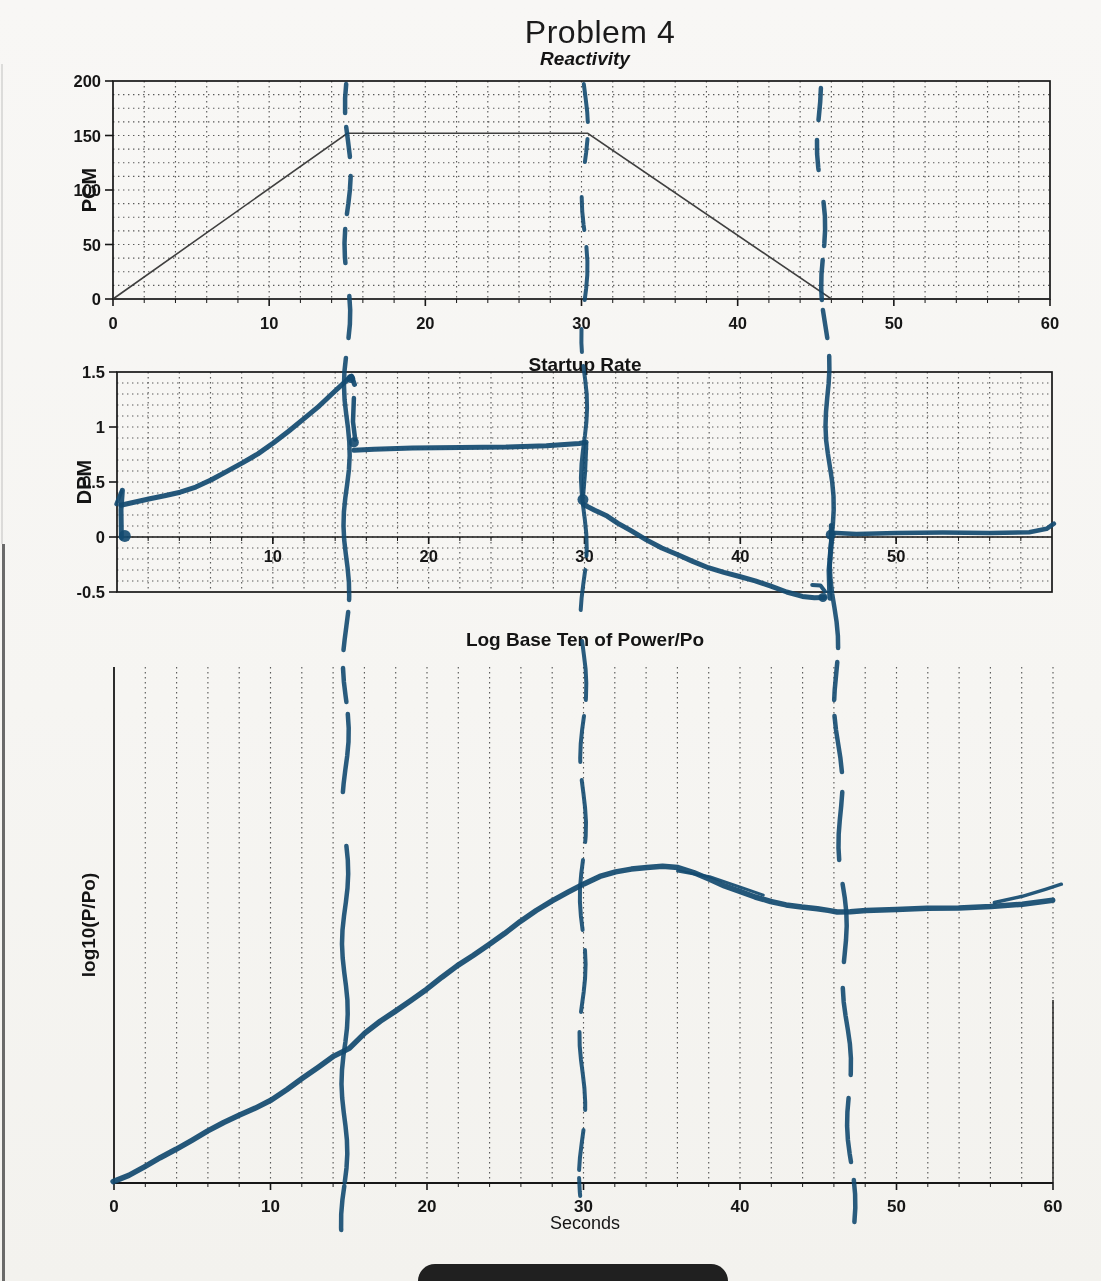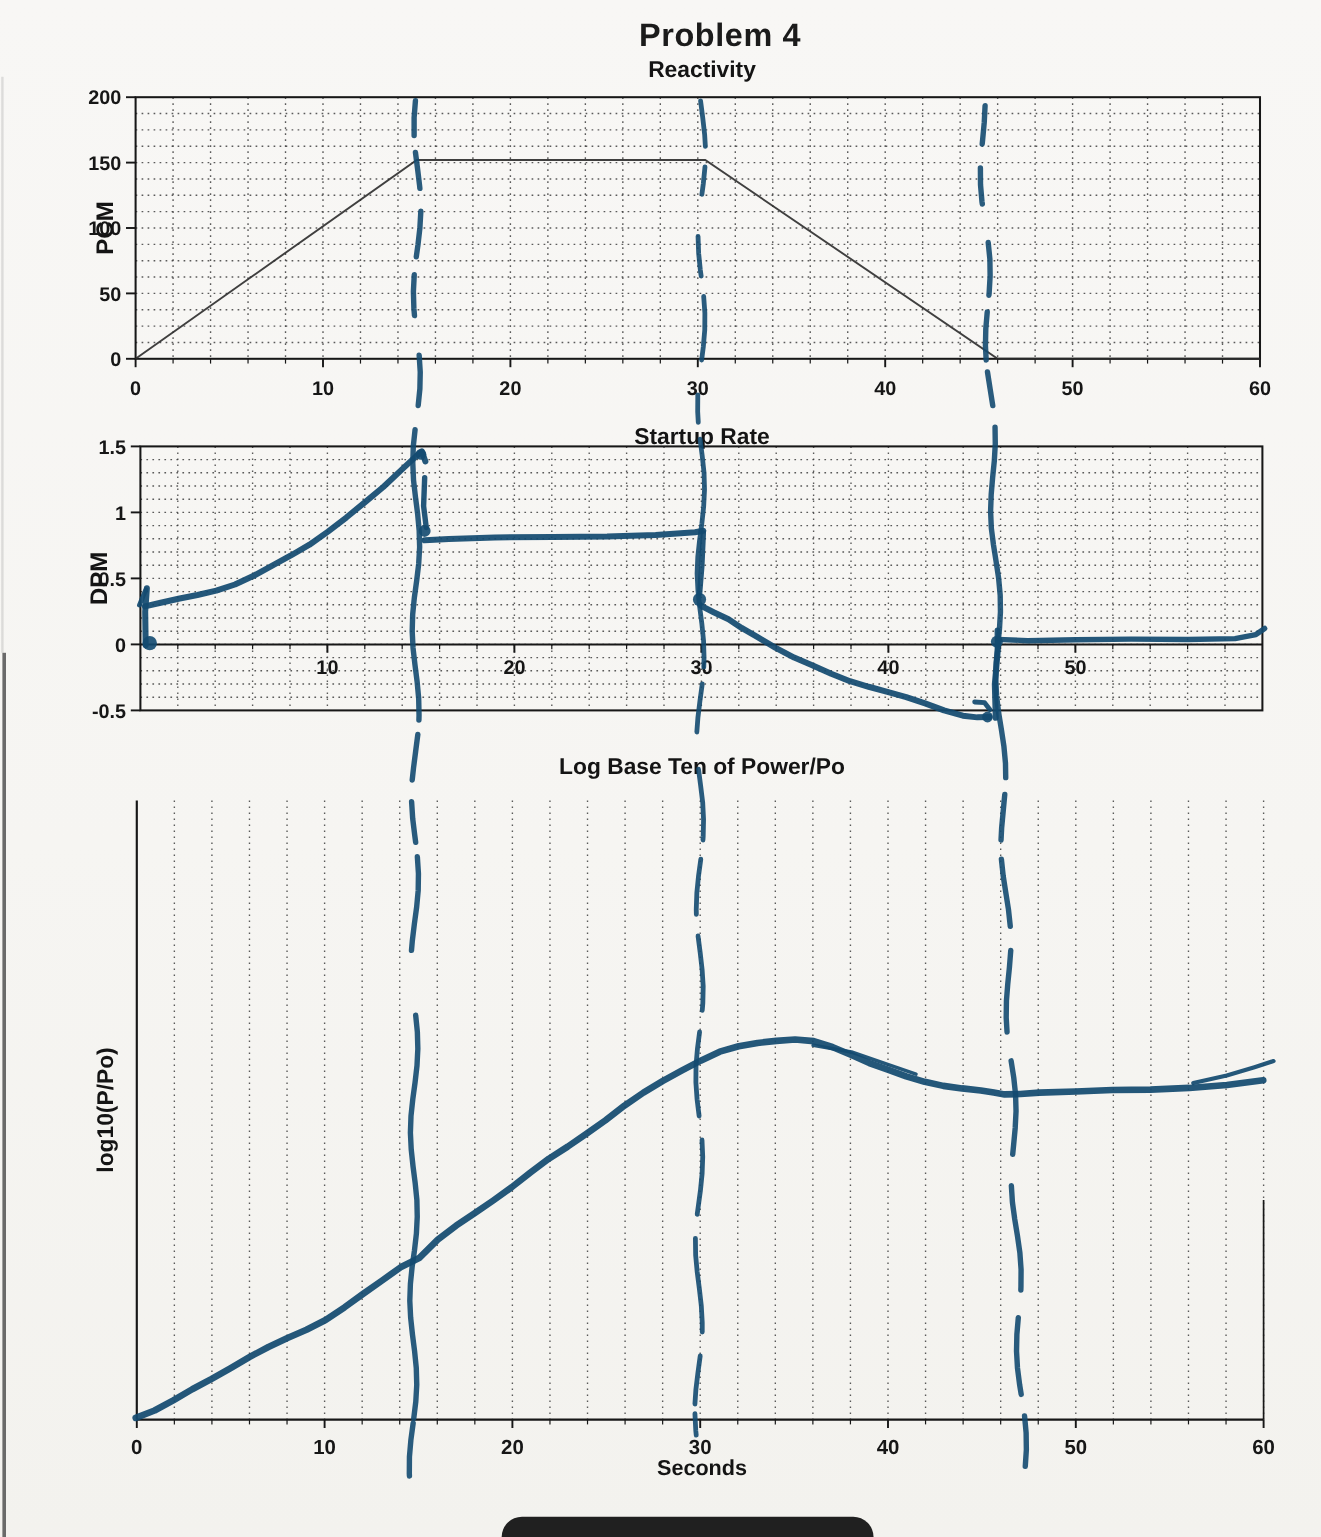--- a/index.html
+++ b/index.html
@@ -4,37 +4,37 @@
 <style>
   html,body{margin:0;padding:0;}
   body{
     width:1101px;height:1281px;position:relative;overflow:hidden;
     background:linear-gradient(180deg,#f8f7f5 0%,#f6f5f2 55%,#f3f2ee 100%);
     font-family:"Liberation Sans", sans-serif;
     -webkit-font-smoothing:antialiased;
   }
   .abs{position:absolute;}
   .ctext{transform:translateX(-50%);white-space:nowrap;color:#171717;}
-  .page-title{font-size:27px;font-weight:700;letter-spacing:.5px;color:#1b1b1b;text-align:center;}
+  .page-title{font-size:32px;font-weight:400;letter-spacing:.5px;color:#1b1b1b;text-align:center;}
   .chart-title{font-size:19px;font-weight:700;color:#141414;}
   .ylab{font-weight:700;color:#141414;transform:translate(-50%,-50%) rotate(-90deg);white-space:nowrap;}
-  .xlab{font-size:18px;font-weight:700;color:#141414;}
+  .xlab{font-size:18px;font-weight:400;color:#141414;}
   #scan-svg{position:absolute;left:0;top:0;}
   .sticker{background:#202020;border-radius:26px 26px 0 0;}
   .edge-dark{background:#474747;opacity:.8;}
   .edge-light{background:#a9a9a9;opacity:.35;}
 </style>
 </head>
 <body>
 
 <div class="abs edge-light" style="left:1px;top:64px;width:2px;height:480px;"></div>
 <div class="abs edge-dark" style="left:2px;top:544px;width:2.5px;height:737px;"></div>
 
 <div class="abs ctext page-title" style="left:600px;top:14px;">Problem 4</div>
-<div class="abs ctext chart-title" style="left:585px;top:48px;">Reactivity</div>
+<div class="abs ctext chart-title" style="left:585px;top:48px;font-style:italic;">Reactivity</div>
 <div class="abs ctext chart-title" style="left:585px;top:338px;margin-top:16px;">Startup Rate</div>
 <div class="abs ctext chart-title" style="left:585px;top:629px;">Log Base Ten of Power/Po</div>
 
 <div class="abs ylab" style="left:89px;top:190px;font-size:20px;">PCM</div>
 <div class="abs ylab" style="left:84px;top:482px;font-size:20px;">DPM</div>
 <div class="abs ylab" style="left:89px;top:925px;font-size:19px;">log10(P/Po)</div>
 
 <div class="abs ctext xlab" style="left:585px;top:1213px;">Seconds</div>
 
 <svg id="scan-svg" width="1101" height="1281">

